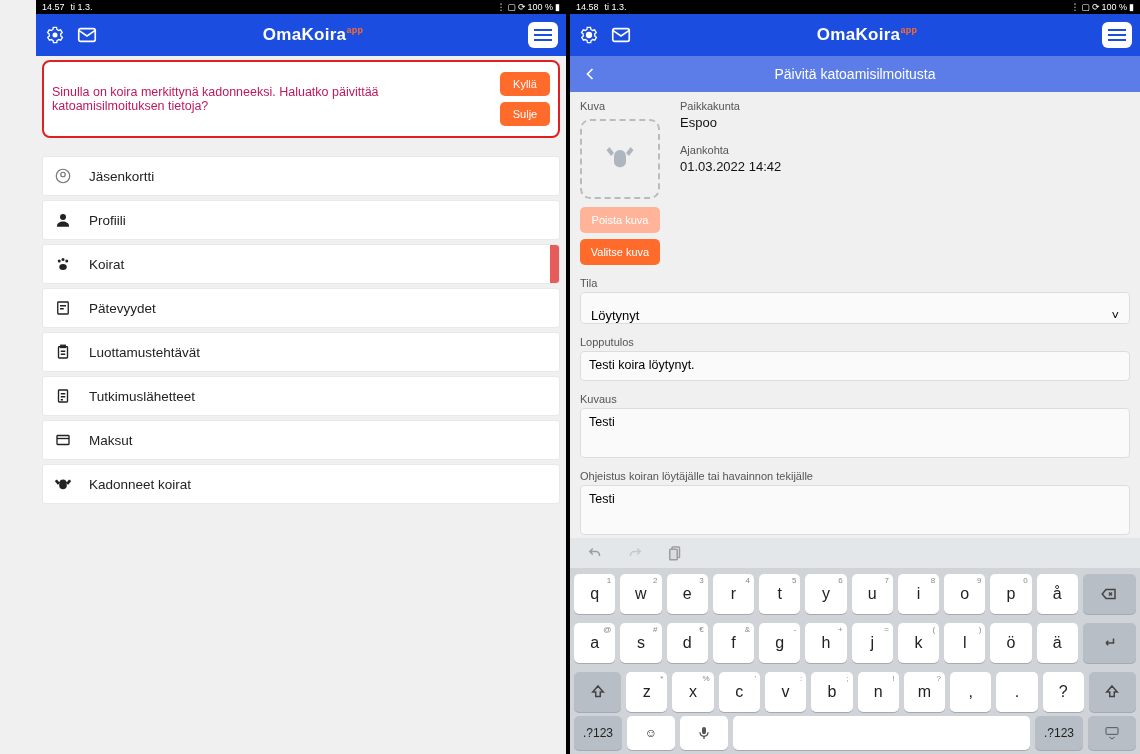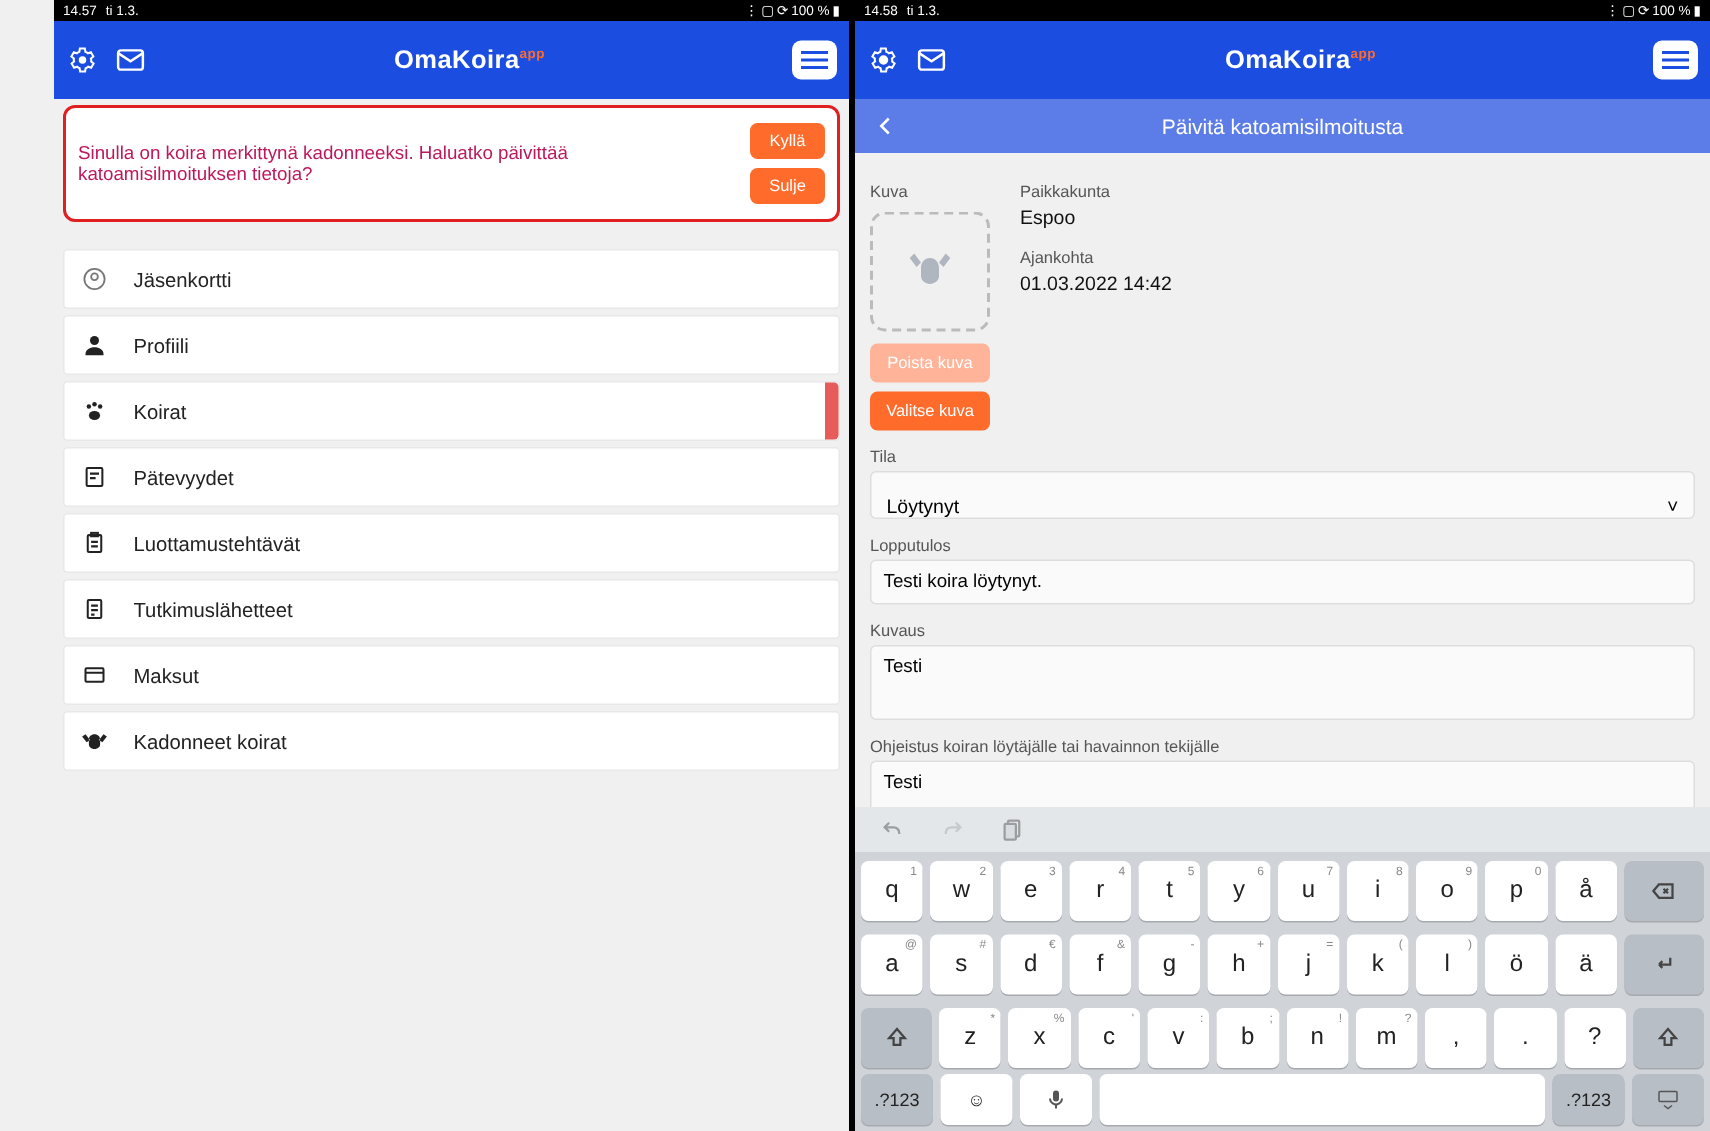--- a/index.html
+++ b/index.html
@@ -5,21 +5,21 @@
 * { box-sizing: border-box; margin: 0; padding: 0; font-family: Arial, Helvetica, sans-serif; }
 body { background: #000; width: 1140px; height: 754px; overflow: hidden; display: flex; }
 
 .screen { width: 570px; height: 754px; background: #f0f0f0; position: relative; }
 .screen.left { border-right: 4px solid #000; padding-left: 36px; }
 
 .statusbar { height: 14px; background: #000; color: #fff; font-size: 9px; display: flex; align-items: center; justify-content: space-between; padding: 0 6px; }
 .statusbar .sb-left { display: flex; gap: 6px; }
 .statusbar .sb-right { display: flex; gap: 2px; align-items: center; }
 
-.topbar { height: 52px; background: #1b4de0; color: #fff; display: flex; align-items: center; justify-content: space-between; padding: 0 8px; }
+.topbar { height: 42px; background: #1b4de0; color: #fff; display: flex; align-items: center; justify-content: space-between; padding: 0 8px; }
 .tb-left { display: flex; gap: 10px; align-items: center; }
 .tb-icon { width: 22px; height: 22px; display: flex; align-items: center; justify-content: center; }
 .logo { font-weight: bold; font-size: 17px; letter-spacing: .3px; }
 .logo-sup { color: #ff6b2b; font-size: 9px; vertical-align: super; font-weight: bold; }
 .menu-icon { background: #fff; border-radius: 6px; width: 30px; height: 26px; display: flex; align-items:center; justify-content:center; }
 .menu-icon span { width: 18px; height: 2px; background:#1b4de0; position: relative; display: block; }
 .menu-icon span::before, .menu-icon span::after { content:""; position:absolute;left:0;width:18px;height:2px;background:#1b4de0; }
 .menu-icon span::before { top:-5px; }
 .menu-icon span::after { top:5px; }
 
@@ -32,21 +32,21 @@
 .menu-list { margin: 18px 6px 0 6px; display: flex; flex-direction: column; gap: 4px; }
 .menu-item { background: #fff; border: 1px solid #e8e8e8; border-radius: 3px; height: 40px; display: flex; align-items: center; padding: 0 10px; gap: 16px; font-size: 13.5px; color: #222; position:relative; }
 .menu-item.active::after { content:""; position:absolute; right:0; top:0; bottom:0; width:9px; background:#e85b5b; border-radius: 0 3px 3px 0;}
 .mi-icon { width: 20px; height: 20px; display:flex; align-items:center;justify-content:center; }
 
 
 .subbar { height: 36px; background: #5c7de8; color:#fff; display:flex; align-items:center; justify-content:center; position:relative; }
 .subbar .back { position:absolute; left:10px; top:0; bottom:0; display:flex;align-items:center; cursor:pointer; }
 .subbar-title { font-size: 14px; }
 
-.form-area { padding: 20px 10px 0 10px; overflow:hidden; }
+.form-area { padding: 8px 10px 0 10px; overflow:hidden; }
 .row1 { display:flex; gap: 20px; }
 .kuva-col { display:flex; flex-direction:column; }
 .lbl { font-size: 11px; color: #555; margin-bottom: 3px; }
 .img-ph { width: 80px; height: 80px; border: 2px dashed #bbb; border-radius: 10px; display:flex;align-items:center;justify-content:center; margin-top:4px;}
 .img-ph svg { width: 48px; height: 48px; }
 .img-btns { display:flex; flex-direction:column; gap: 6px; margin-top: 8px; }
 .img-btns button { border:none; border-radius:5px; color:#fff; font-size:11px; height:26px; width:80px; cursor:pointer; }
 .btn-remove { background:#ffb499; }
 .btn-select { background:#ff6b2b; }
 

